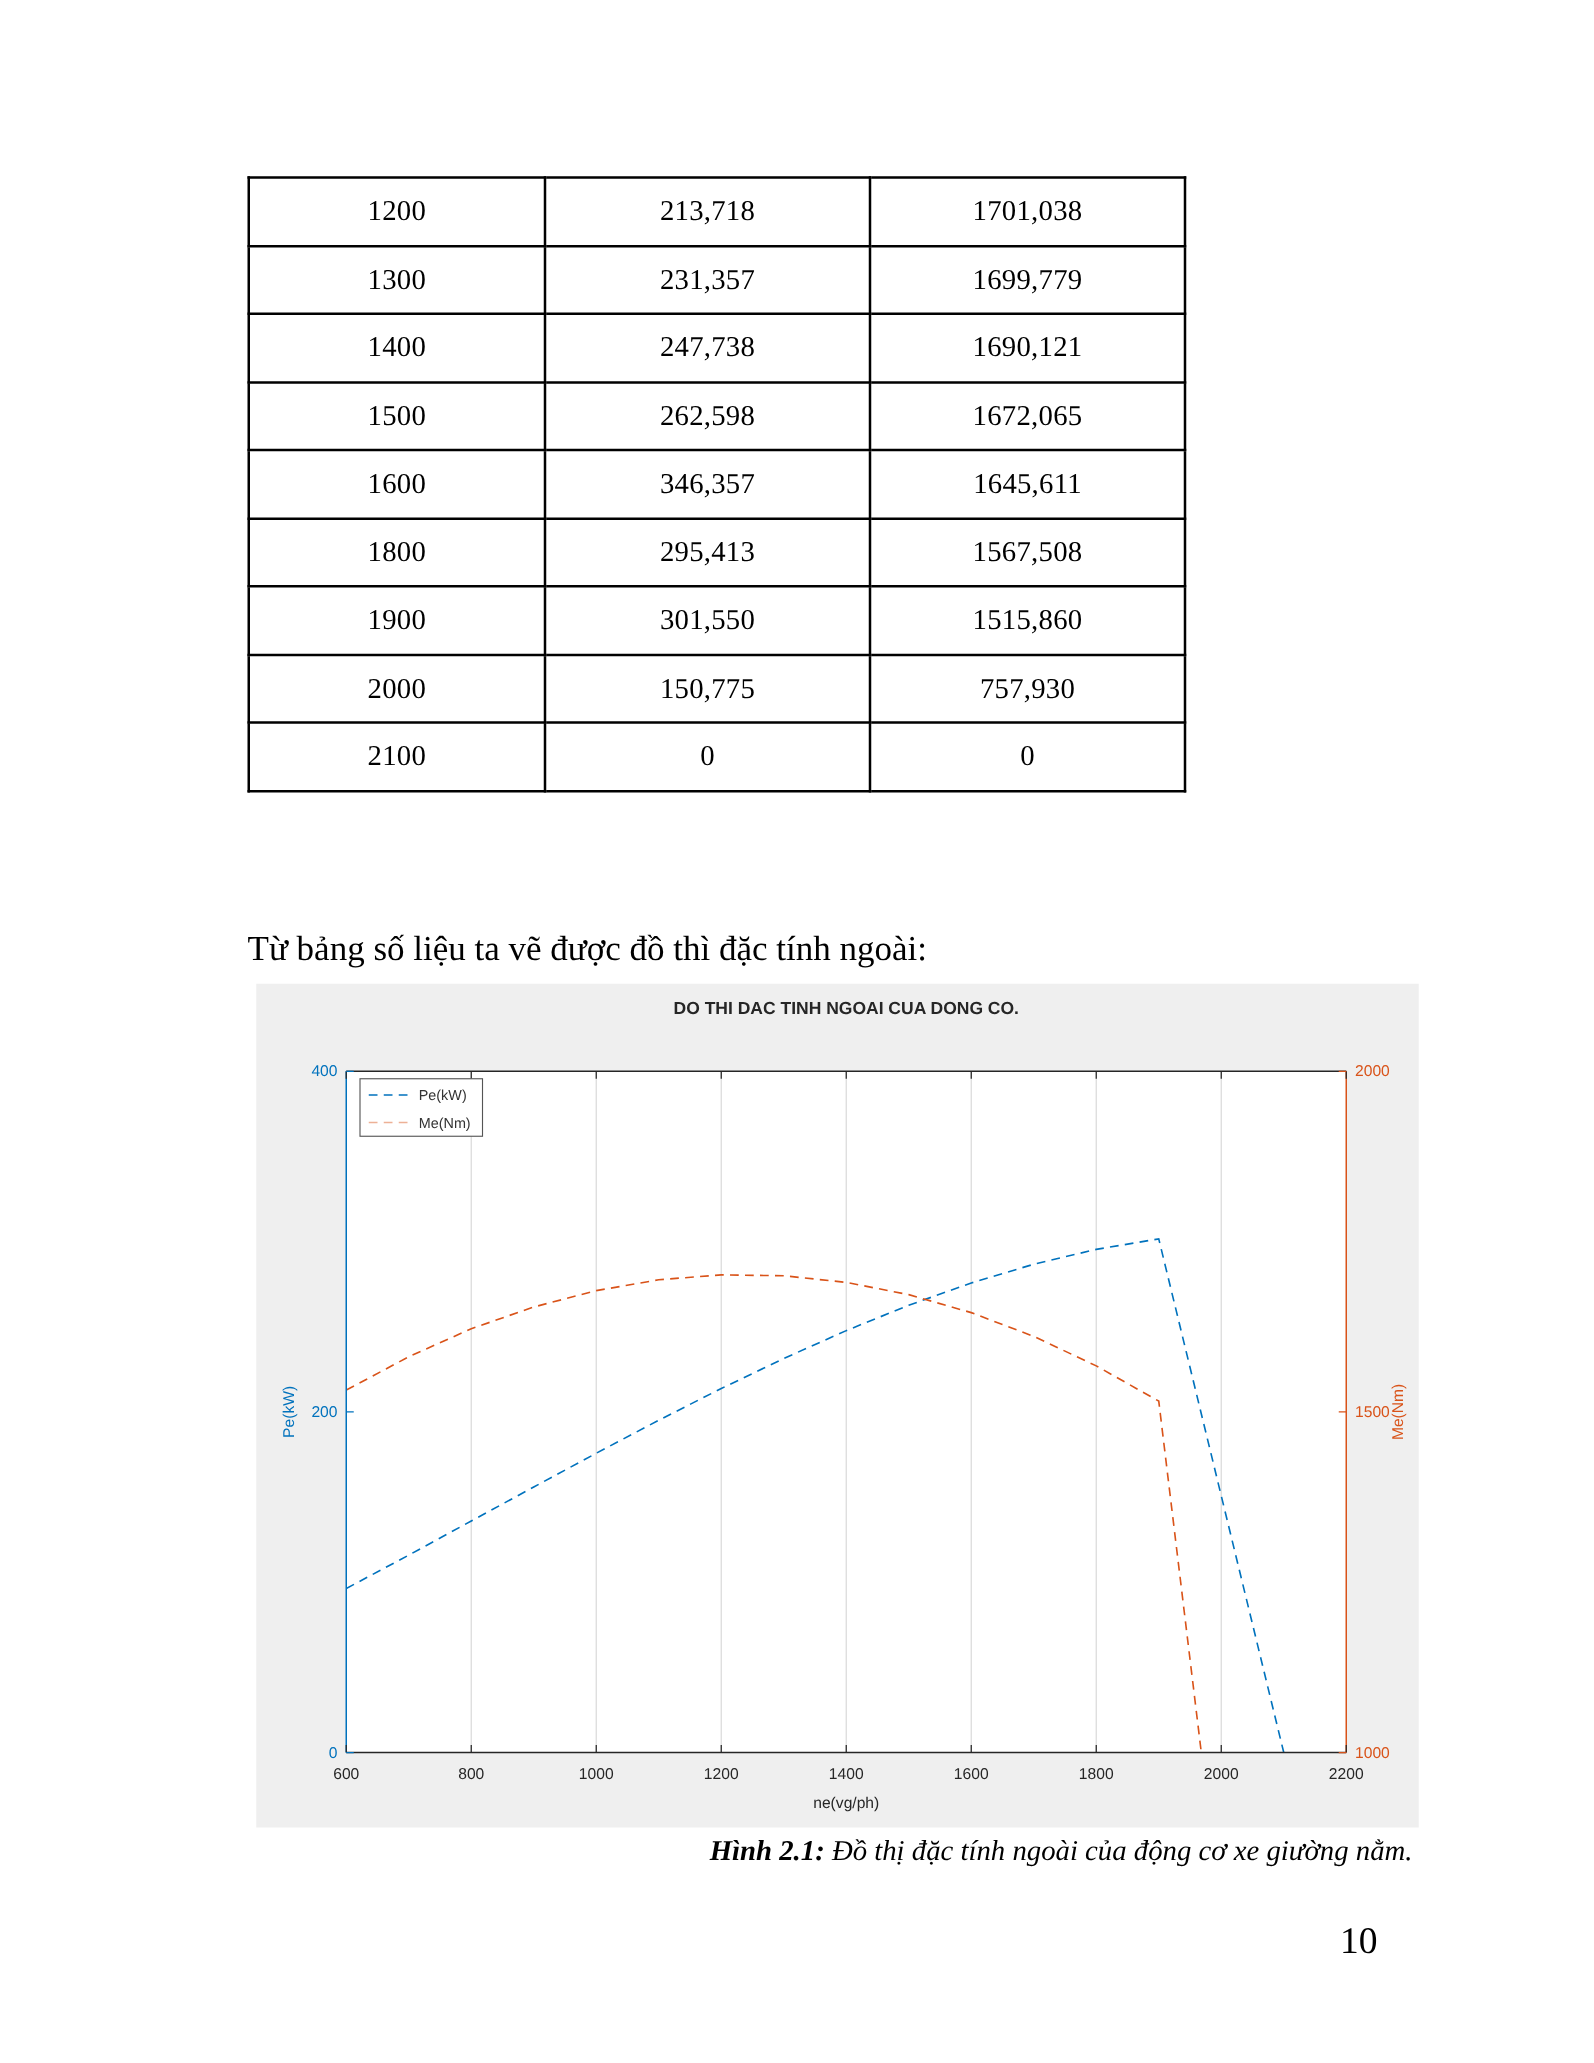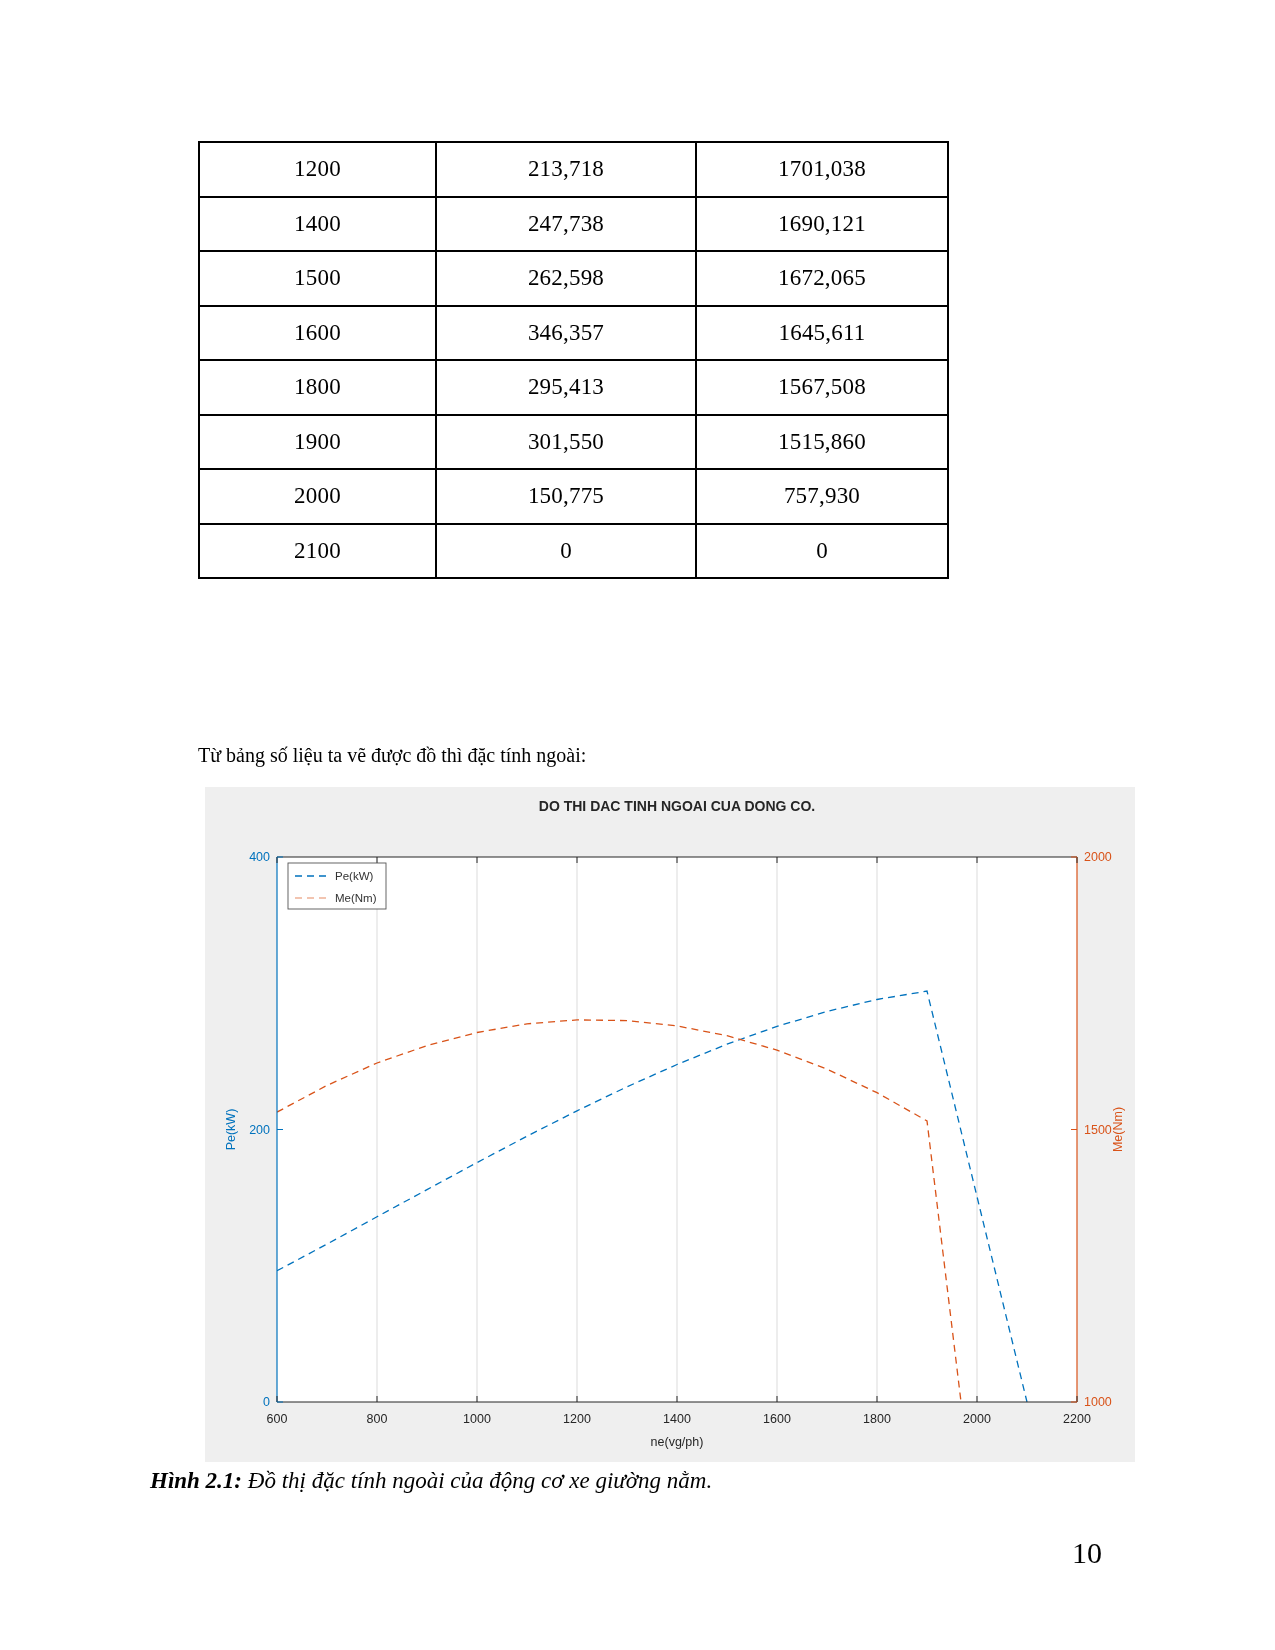--- a/index.html
+++ b/index.html
@@ -10,49 +10,54 @@
   }
   .data-table-wrap { position:absolute; left:198px; top:141px; width:749px; }
   table.data-table { border-collapse:collapse; width:100%; table-layout:fixed; }
   table.data-table td {
     border:2px solid #000; height:54.5px; text-align:center; vertical-align:middle;
     font-size:23px; letter-spacing:0.2px;
   }
   table.data-table col.c1 { width:237px; }
   table.data-table col.c2 { width:260px; }
   table.data-table col.c3 { width:252px; }
-  .paragraph { position:absolute; left:198px; top:744px; font-size:20px; }
+  .paragraph { position:absolute; left:198px; top:744px; font-size:28px; }
   .figure-box {
     position:absolute; left:205px; top:787px; width:930px; height:675px;
     background:#efefef;
   }
   .figure-box svg { display:block; }
   svg text { font-family:"Liberation Sans", sans-serif; }
   .caption {
-    position:absolute; left:150px; top:1468px; width:980px; text-align:left;
+    position:absolute; left:150px; top:1468px; width:980px; text-align:right;
     font-size:23px; font-style:italic;
   }
   .caption .cap-label { font-weight:bold; }
   .page-number { position:absolute; left:1072px; top:1536px; font-size:30px; }
 </style>
 </head>
 <body>
 
 <div class="data-table-wrap">
   <table class="data-table">
     <colgroup>
         <col class="c1">
         <col class="c2">
         <col class="c3">
       </colgroup>
     <tbody>
         <tr>
           <td>1200</td>
           <td>213,718</td>
           <td>1701,038</td>
+        </tr>
+        <tr>
+          <td>1300</td>
+          <td>231,357</td>
+          <td>1699,779</td>
         </tr>
         <tr>
           <td>1400</td>
           <td>247,738</td>
           <td>1690,121</td>
         </tr>
         <tr>
           <td>1500</td>
           <td>262,598</td>
           <td>1672,065</td>

